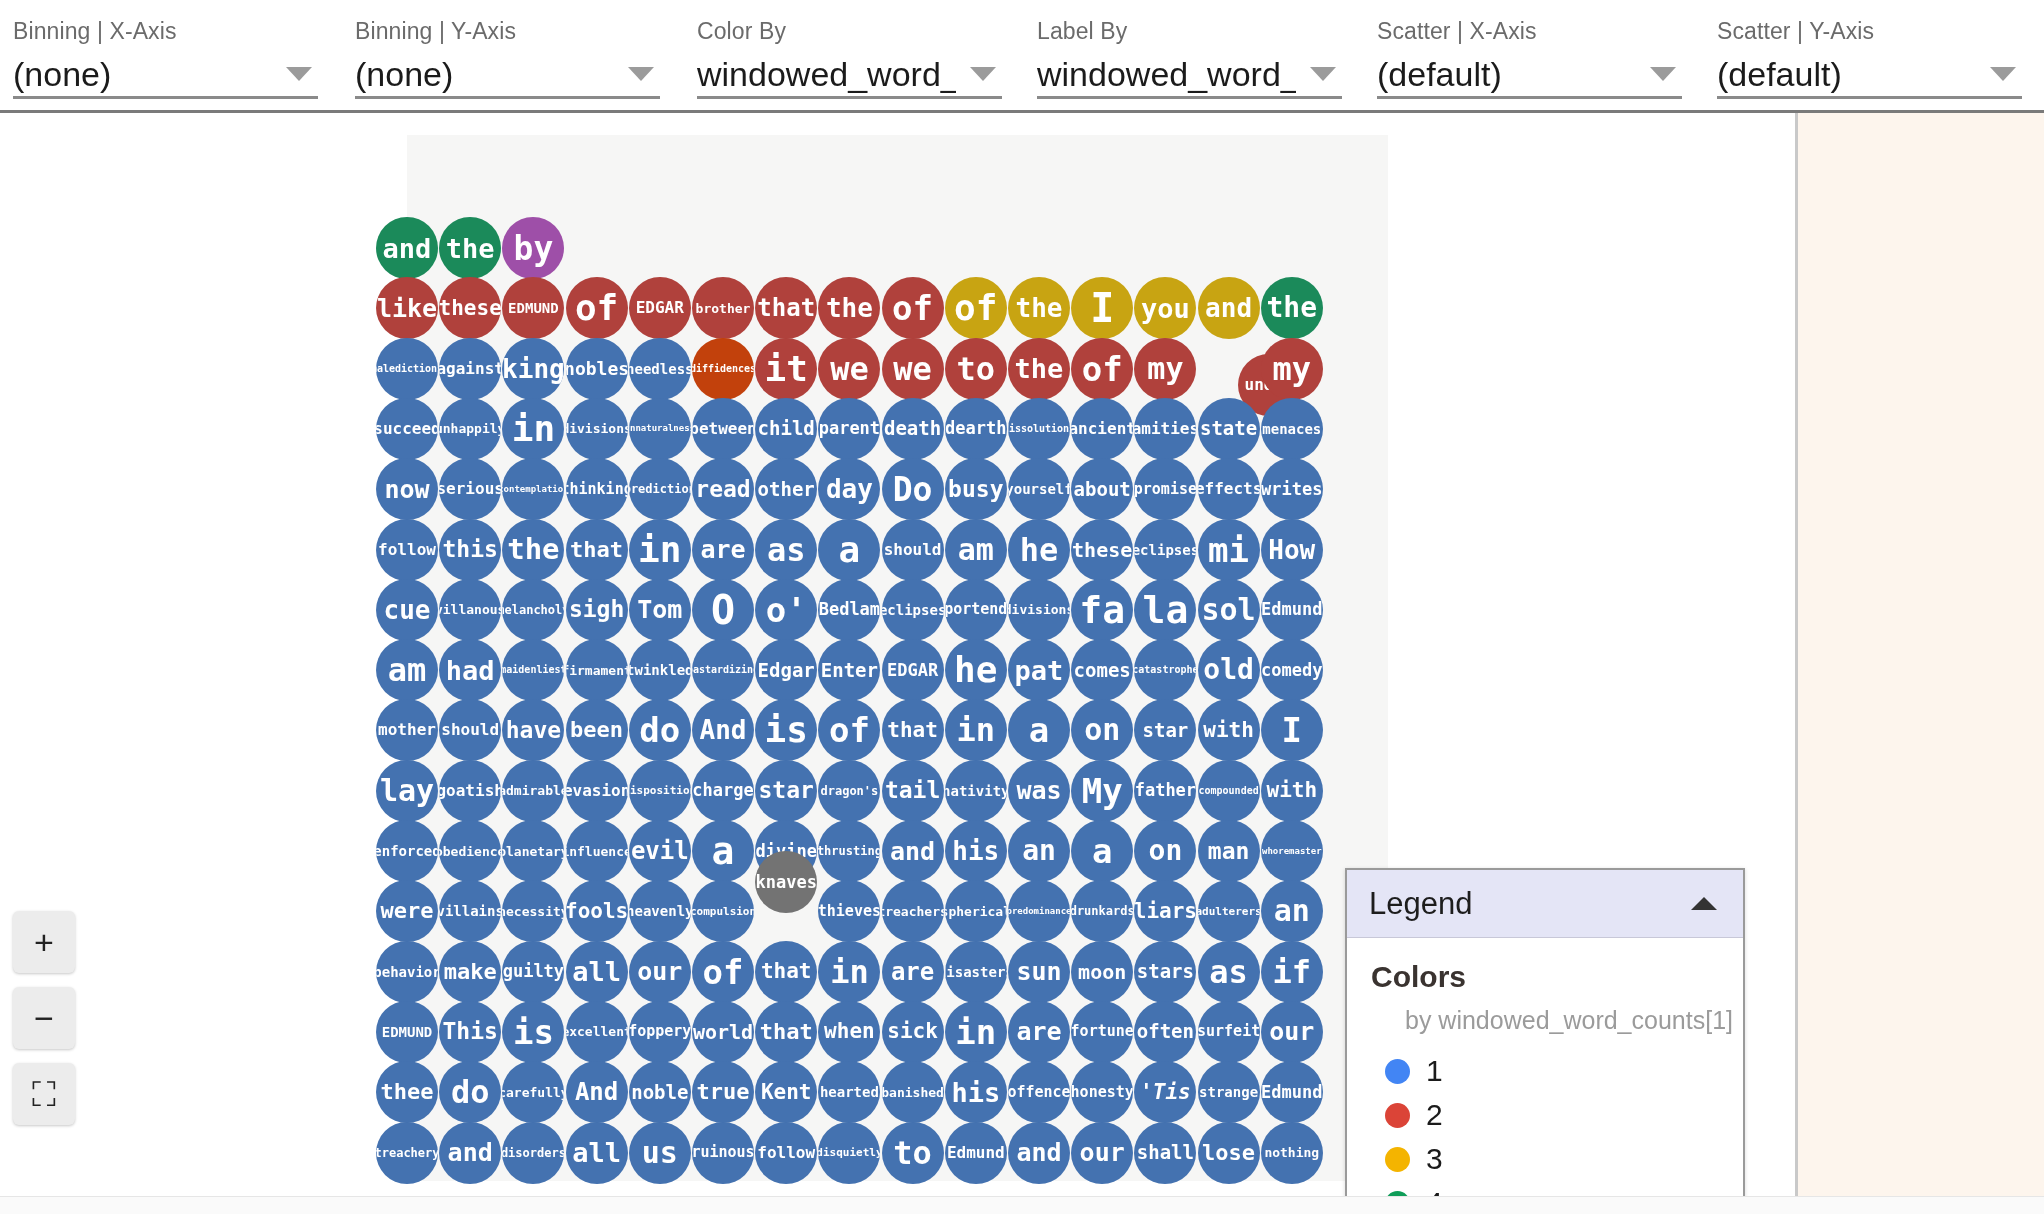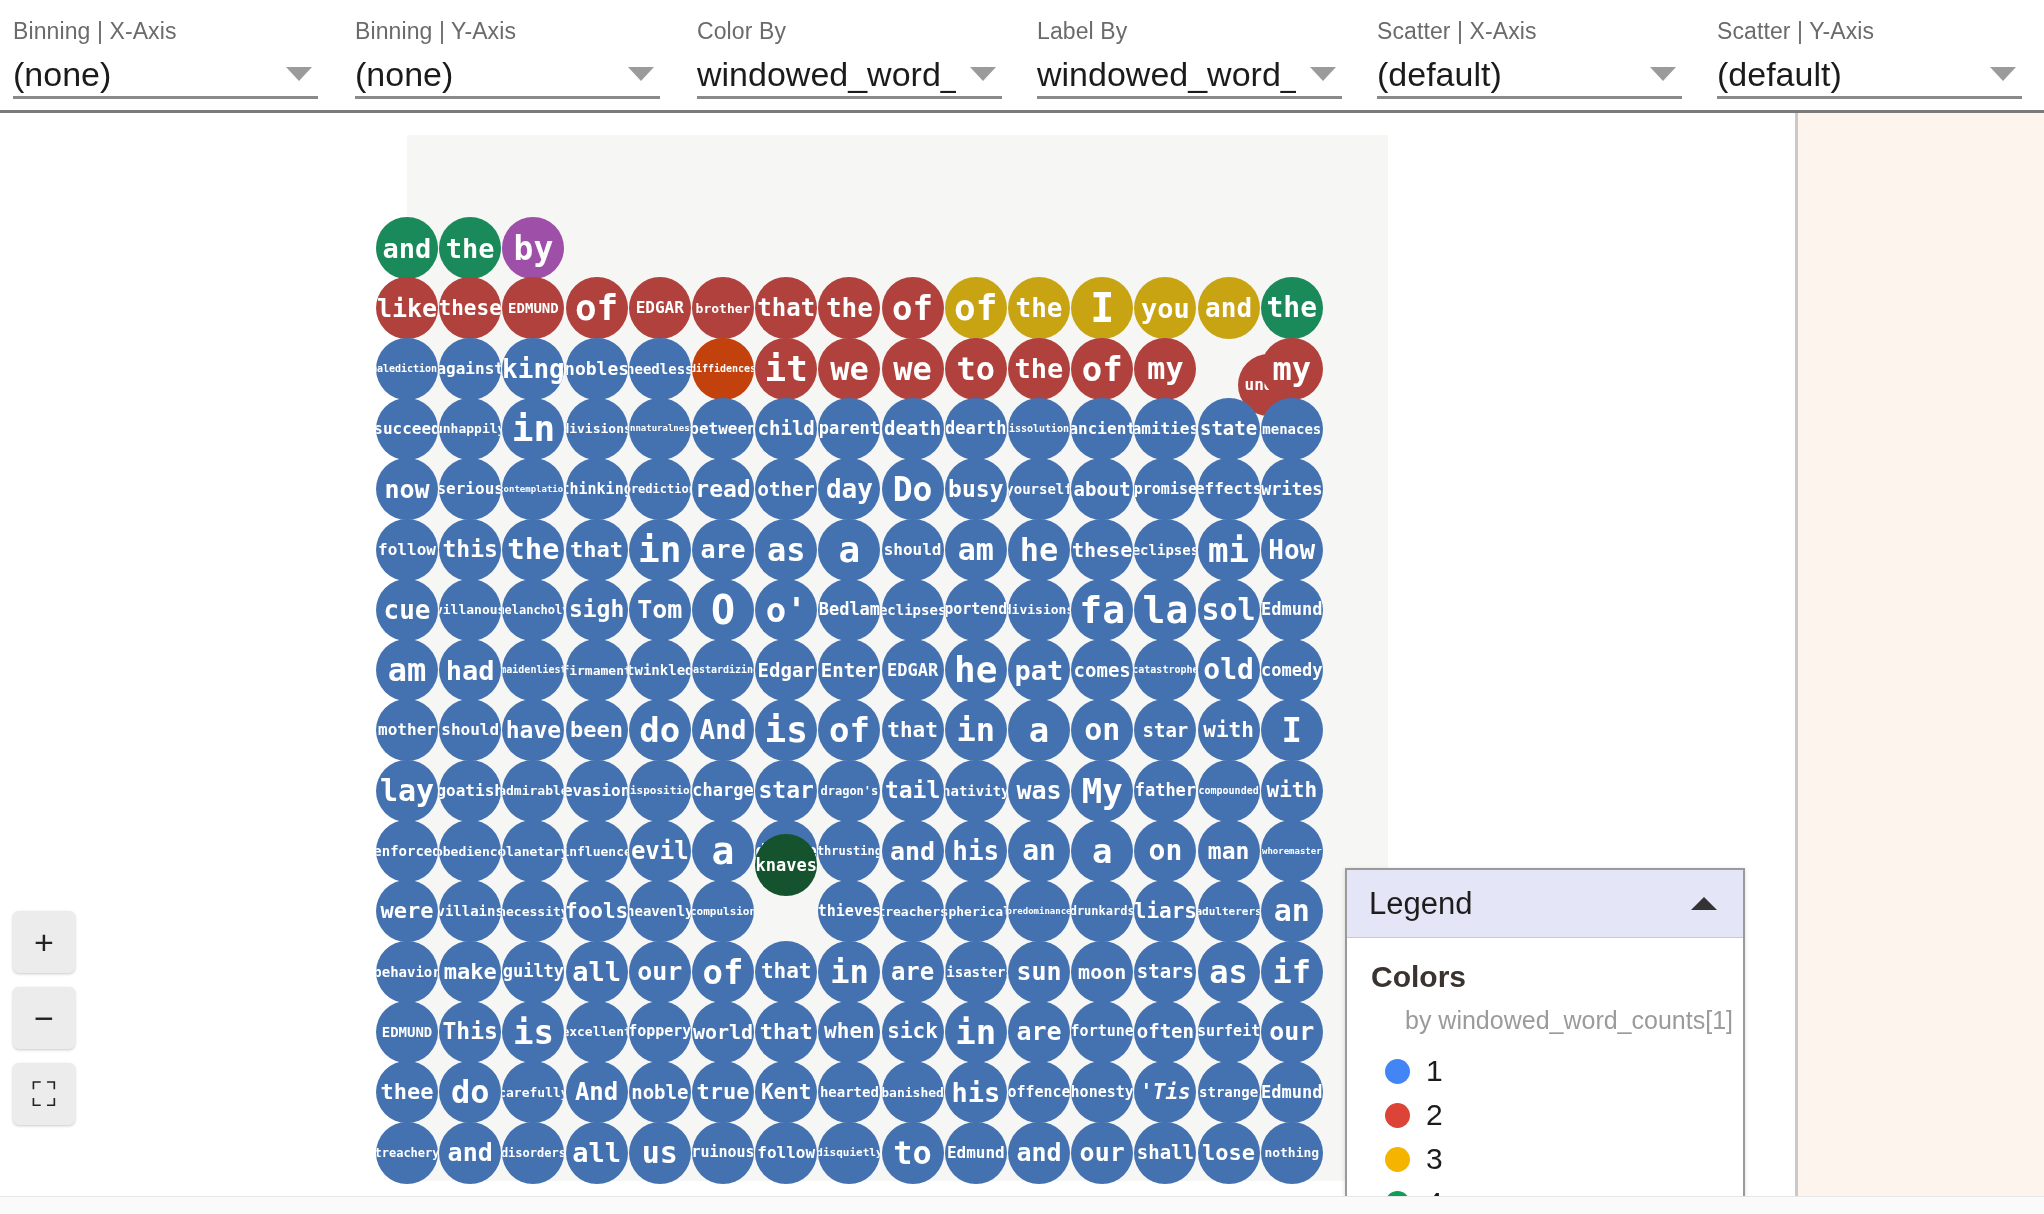--- a/index.html
+++ b/index.html
@@ -336,21 +336,21 @@
       <div class="bubble" style="left: 1071.2px; top: 707px; width: 62px; height: 62px; background: rgb(68, 114, 176); font-size: 34px;">a</div>
       <div class="bubble" style="left: 1134.4px; top: 707px; width: 62px; height: 62px; background: rgb(68, 114, 176); font-size: 28px;">on</div>
       <div class="bubble" style="left: 1197.6px; top: 707px; width: 62px; height: 62px; background: rgb(68, 114, 176); font-size: 23px;">man</div>
       <div class="bubble" style="left: 1260.8px; top: 707px; width: 62px; height: 62px; background: rgb(68, 114, 176); font-size: 9px;">whoremaster</div>
       <div class="bubble" style="left: 376px; top: 767.3px; width: 62px; height: 62px; background: rgb(68, 114, 176); font-size: 22px;">were</div>
       <div class="bubble" style="left: 439.2px; top: 767.3px; width: 62px; height: 62px; background: rgb(68, 114, 176); font-size: 14px;">villains</div>
       <div class="bubble" style="left: 502.4px; top: 767.3px; width: 62px; height: 62px; background: rgb(68, 114, 176); font-size: 13px;">necessity</div>
       <div class="bubble" style="left: 565.6px; top: 767.3px; width: 62px; height: 62px; background: rgb(68, 114, 176); font-size: 21px;">fools</div>
       <div class="bubble" style="left: 628.8px; top: 767.3px; width: 62px; height: 62px; background: rgb(68, 114, 176); font-size: 14px;">heavenly</div>
       <div class="bubble" style="left: 692px; top: 767.3px; width: 62px; height: 62px; background: rgb(68, 114, 176); font-size: 11px;">compulsion</div>
-      <div class="bubble" style="left: 755.2px; top: 721px; width: 62px; height: 62px; background: #14532d; font-size: 17px;">knaves</div>
+      <div class="bubble" style="left: 755.2px; top: 738px; width: 62px; height: 62px; background: #737373; font-size: 17px;">knaves</div>
       <div class="bubble" style="left: 818.4px; top: 767.3px; width: 62px; height: 62px; background: rgb(68, 114, 176); font-size: 15px;">thieves</div>
       <div class="bubble" style="left: 881.6px; top: 767.3px; width: 62px; height: 62px; background: rgb(68, 114, 176); font-size: 13px;">treachers</div>
       <div class="bubble" style="left: 944.8px; top: 767.3px; width: 62px; height: 62px; background: rgb(68, 114, 176); font-size: 13px;">spherical</div>
       <div class="bubble" style="left: 1008px; top: 767.3px; width: 62px; height: 62px; background: rgb(68, 114, 176); font-size: 9px;">predominance</div>
       <div class="bubble" style="left: 1071.2px; top: 767.3px; width: 62px; height: 62px; background: rgb(68, 114, 176); font-size: 12px;">drunkards</div>
       <div class="bubble" style="left: 1134.4px; top: 767.3px; width: 62px; height: 62px; background: rgb(68, 114, 176); font-size: 21px;">liars</div>
       <div class="bubble" style="left: 1197.6px; top: 767.3px; width: 62px; height: 62px; background: rgb(68, 114, 176); font-size: 11px;">adulterers</div>
       <div class="bubble" style="left: 1260.8px; top: 767.3px; width: 62px; height: 62px; background: rgb(68, 114, 176); font-size: 30px;">an</div>
       <div class="bubble" style="left: 376px; top: 827.6px; width: 62px; height: 62px; background: rgb(68, 114, 176); font-size: 14px;">behavior</div>
       <div class="bubble" style="left: 439.2px; top: 827.6px; width: 62px; height: 62px; background: rgb(68, 114, 176); font-size: 22px;">make</div>

